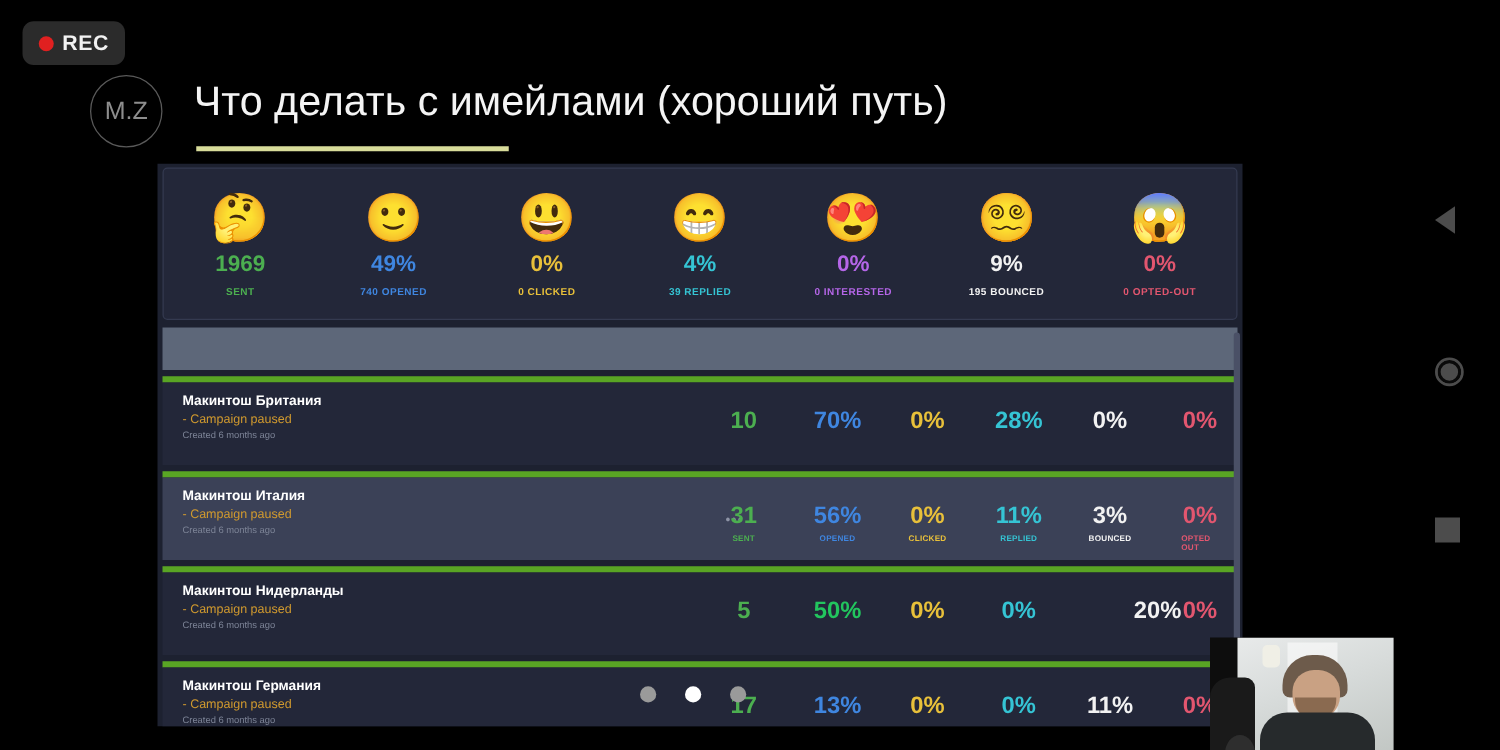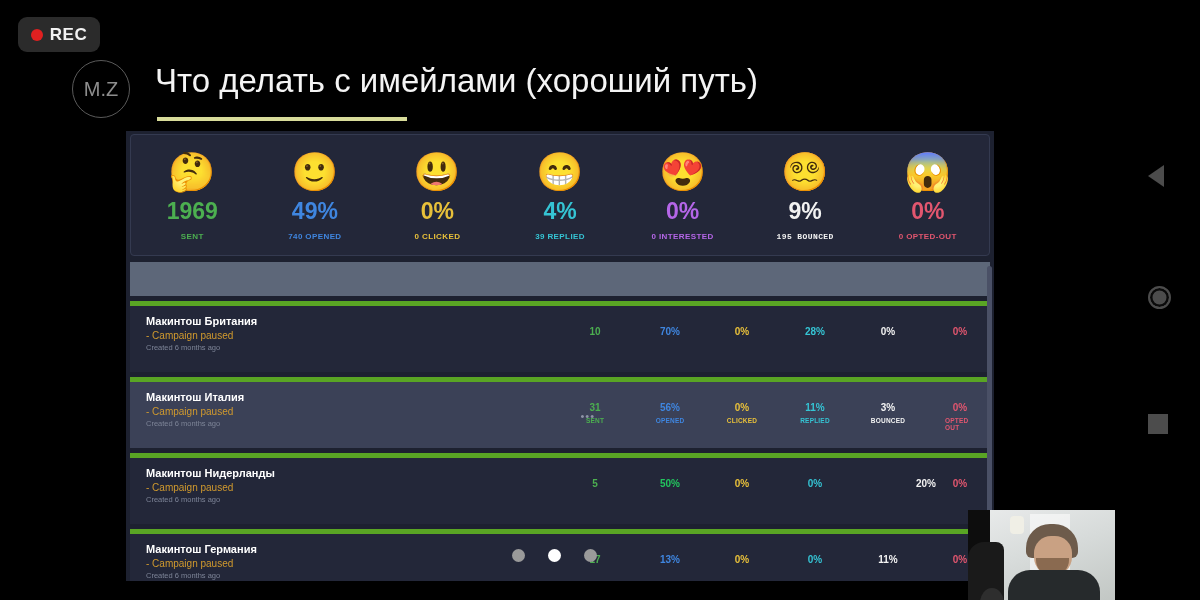--- a/index.html
+++ b/index.html
@@ -52,21 +52,21 @@
     background:#232739;
     border:1px solid #343a50; border-radius:4px;
     margin:3px 4px 0 4px;
     display:flex; align-items:center;
   }
   .stat-card {
     flex:1; display:flex; flex-direction:column;
     align-items:center; justify-content:center; gap:2px;
   }
   .stat-emoji { font-size:38px; line-height:44px; }
-  .stat-value { font-size:23px; font-weight:bold; margin-top:2px; }
+  .stat-value { font-size:18px; font-weight:bold; margin-top:2px; }
   .stat-label { font-size:8px; font-weight:bold; letter-spacing:.4px; margin-top:5px; }
 
   
   #separator-band {
     height:34px; margin:6px 4px 0 4px;
     background:#5d6779;
   }
 
   
   #rows-area { position:relative; margin:0 4px; }
@@ -84,21 +84,21 @@
   .row-created { color:#7d8497; font-size:7.5px; margin-top:2px; }
   .row-kebab {
     position:absolute; right:395px; top:28px;
     color:#8e94a6; font-size:11px; letter-spacing:1px;
   }
   .metrics { position:absolute; left:0; top:0; width:100%; height:100%; }
   .metric {
     position:absolute; top:20px; transform:translateX(-50%);
     display:flex; flex-direction:column; align-items:center;
   }
-  .metric-value { font-size:10px; font-weight:bold; }
+  .metric-value { font-size:19px; font-weight:bold; }
   .metric-label { font-size:6.5px; font-weight:bold; margin-top:4px; letter-spacing:.2px; }
 
   
   #panel-scrollbar {
     position:absolute; right:2px; top:135px;
     width:5px; height:330px; border-radius:3px; background:#4a5066;
   }
 
   
   #pagination-dots {
@@ -205,21 +205,21 @@
           <div class="stat-label" style="color: rgb(53, 196, 212);">39 REPLIED</div>
         </div>
         <div class="stat-card">
           <div class="stat-emoji">😍</div>
           <div class="stat-value" style="color: rgb(181, 102, 232);">0%</div>
           <div class="stat-label" style="color: rgb(181, 102, 232);">0 INTERESTED</div>
         </div>
         <div class="stat-card">
           <div class="stat-emoji">😵‍💫</div>
           <div class="stat-value" style="color: rgb(242, 242, 242);">9%</div>
-          <div class="stat-label" style="color: rgb(242, 242, 242); font-family: Liberation Mono, monospace;">195 BOUNCED</div>
+          <div class="stat-label" style="color: rgb(242, 242, 242);">195 BOUNCED</div>
         </div>
         <div class="stat-card">
           <div class="stat-emoji">😱</div>
           <div class="stat-value" style="color: rgb(226, 86, 111);">0%</div>
           <div class="stat-label" style="color: rgb(226, 86, 111);">0 OPTED-OUT</div>
         </div>
       </div>
 
     <div id="separator-band"></div>
 

